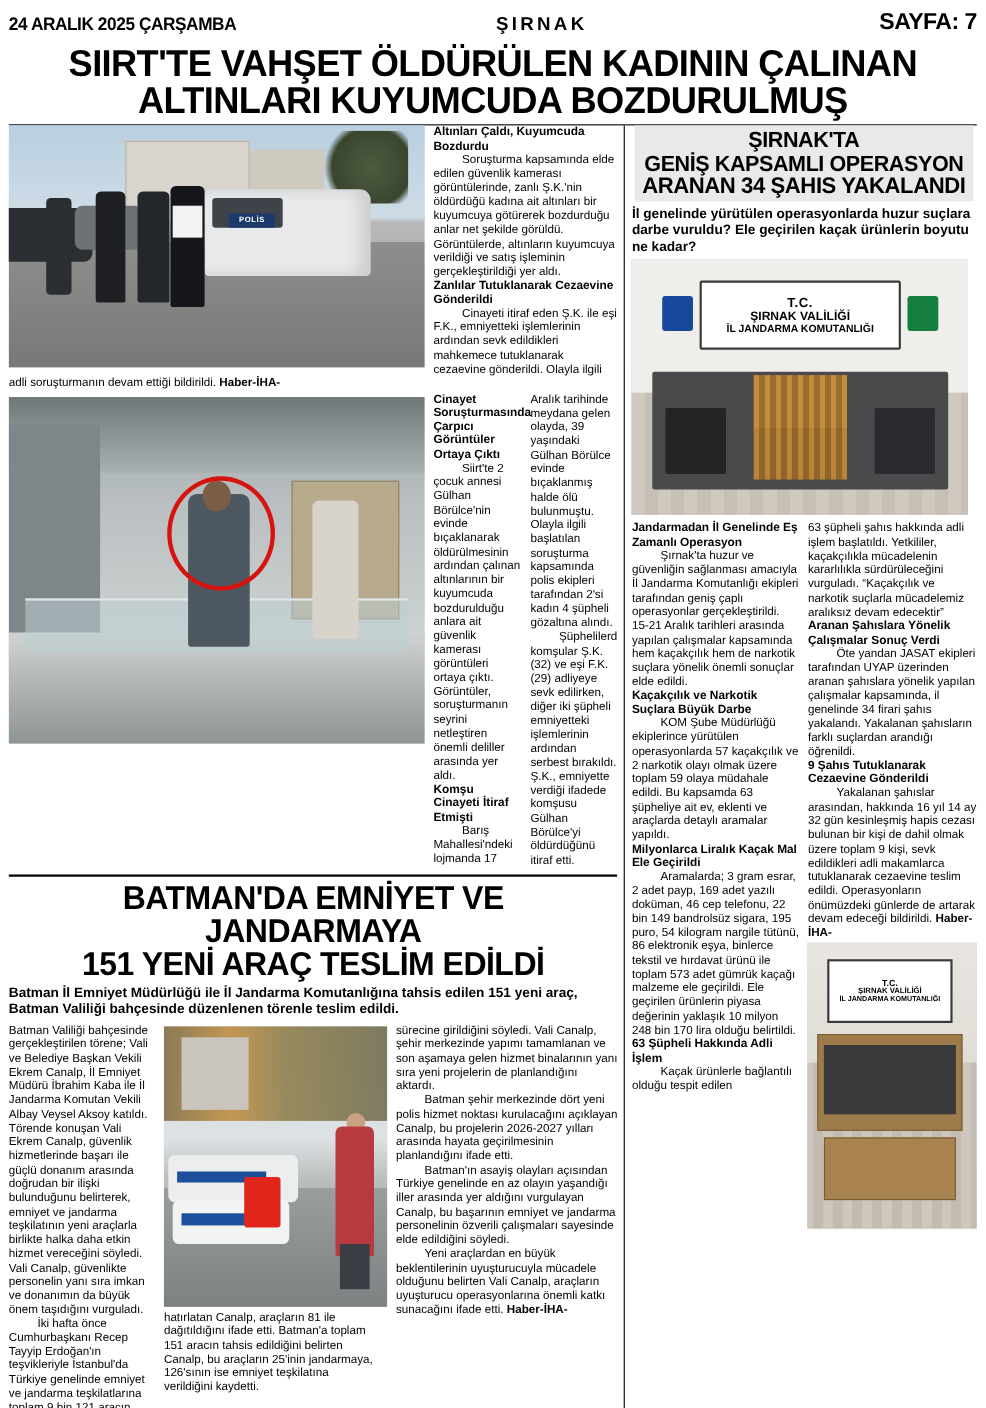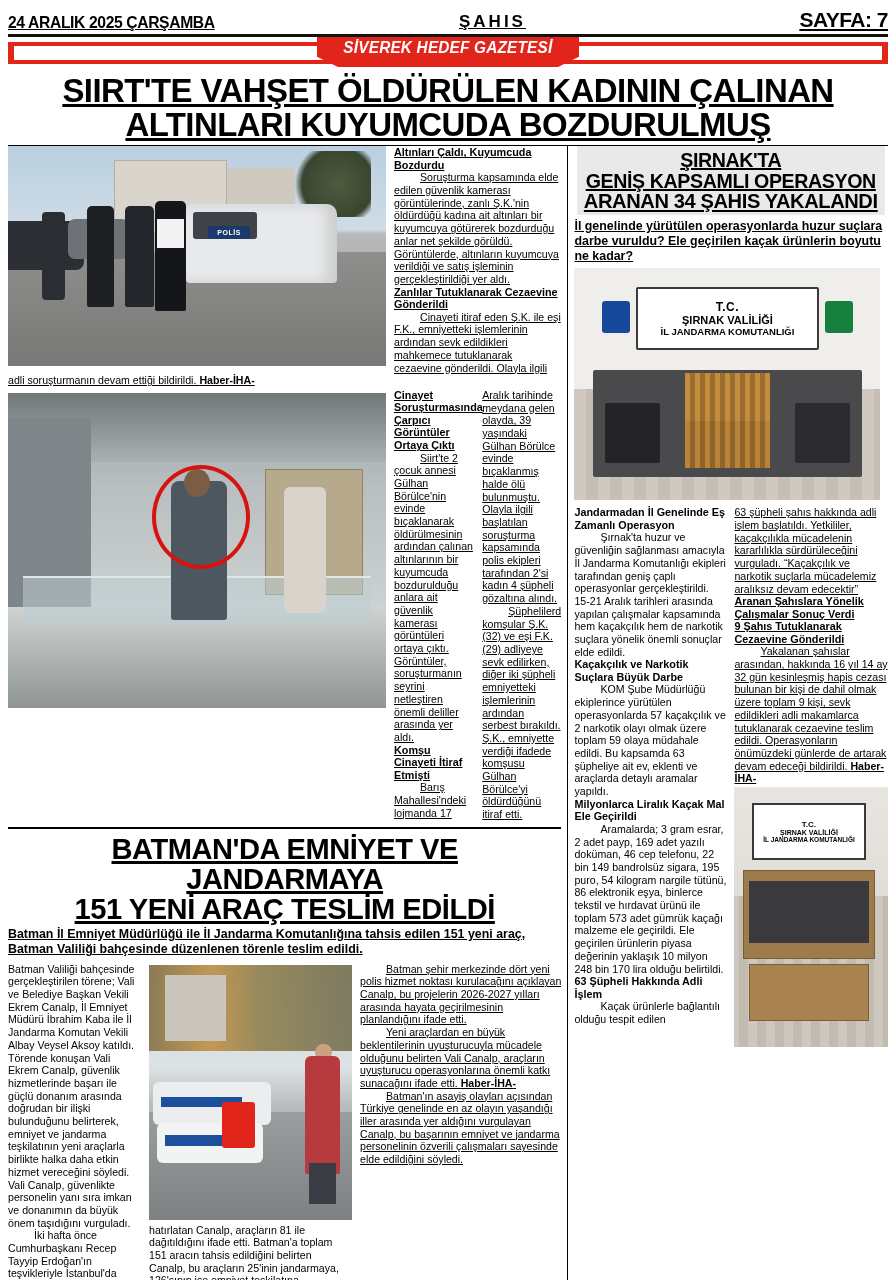--- a/index.html
+++ b/index.html
@@ -8,21 +8,20 @@
     background: #ffffff;
     font-family: "Liberation Sans", sans-serif;
     color: #000;
   }
   .page {
     position: relative;
     width: 896px;
     height: 1280px;
     background: #ffffff;
     overflow: hidden;
-    text-decoration: underline;
   }
 
   
   .masthead {
     display: flex;
     align-items: flex-end;
     justify-content: space-between;
     padding: 6px 8px 2px 8px;
     height: 34px;
   }
@@ -275,30 +274,24 @@
   }
   .clearfix::after { content:""; display:block; clear:both; }
 </style>
 </head>
 <body>
 
 <div class="page">
 
   <div class="masthead">
     <div class="mast-date">24 ARALIK 2025 ÇARŞAMBA</div>
-    <div class="mast-section">ŞAHIS</div>
+    <div class="mast-section">ŞIRNAK</div>
     <div class="mast-page">SAYFA: 7</div>
   </div>
 
-  <div class="banner-wrap">
-    <div class="banner-bar"></div>
-    <div class="banner-tab">
-      <span class="banner-title">SİVEREK HEDEF GAZETESİ</span>
-    </div>
-  </div>
 
   <div class="headline-main">
     <div>SIIRT'TE VAHŞET ÖLDÜRÜLEN KADININ ÇALINAN</div>
     <div>ALTINLARI KUYUMCUDA BOZDURULMUŞ</div>
   </div>
   <div class="hl-rule"></div>
 
   <div class="body-wrap">
 
     <div class="col-left">
@@ -384,23 +377,24 @@
           <div class="p3-manred"></div>
           <div class="p3-manleg"></div>
         </div>
 
         <div style="float:left;width:195px;margin-right:8px;">
           <p class="body">hatırlatan Canalp, araçların 81 ile dağıtıldığını ifade etti. Batman'a toplam 151 aracın tahsis edildiğini belirten Canalp, bu araçların 25'inin jandarmaya, 126'sının ise emniyet teşkilatına verildiğini kaydetti.</p>
 
         </div>
 
         <div style="overflow:hidden;">
+          <p class="body">sürecine girildiğini söyledi. Vali Canalp, şehir merkezinde yapımı tamamlanan ve son aşamaya gelen hizmet binalarının yanı sıra yeni projelerin de planlandığını aktardı.</p>
           <p class="body ind">Batman şehir merkezinde dört yeni polis hizmet noktası kurulacağını açıklayan Canalp, bu projelerin 2026-2027 yılları arasında hayata geçirilmesinin planlandığını ifade etti.</p>
+          <p class="body ind">Batman'ın asayiş olayları açısından Türkiye genelinde en az olayın yaşandığı iller arasında yer aldığını vurgulayan Canalp, bu başarının emniyet ve jandarma personelinin özverili çalışmaları sayesinde elde edildiğini söyledi.</p>
           <p class="body ind"><span>Yeni araçlardan en büyük beklentilerinin uyuşturucuyla mücadele olduğunu belirten Vali Canalp, araçların uyuşturucu operasyonlarına önemli katkı sunacağını ifade etti. </span><span class="tail">Haber-İHA-</span></p>
-          <p class="body ind">Batman'ın asayiş olayları açısından Türkiye genelinde en az olayın yaşandığı iller arasında yer aldığını vurgulayan Canalp, bu başarının emniyet ve jandarma personelinin özverili çalışmaları sayesinde elde edildiğini söyledi.</p>
         </div>
       </div>
     </div>
 
     <div class="col-right">
       <div class="kicker">
         <div>ŞIRNAK'TA</div>
         <div>GENİŞ KAPSAMLI OPERASYON</div>
         <div class="l3">ARANAN 34 ŞAHIS YAKALANDI</div>
       </div>
@@ -432,20 +426,21 @@
           <p class="body ind">KOM Şube Müdürlüğü ekiplerince yürütülen operasyonlarda 57 kaçakçılık ve 2 narkotik olayı olmak üzere toplam 59 olaya müdahale edildi. Bu kapsamda 63 şüpheliye ait ev, eklenti ve araçlarda detaylı aramalar yapıldı.</p>
           <h4 class="sub">Milyonlarca Liralık Kaçak Mal Ele Geçirildi</h4>
           <p class="body ind">Aramalarda; 3 gram esrar, 2 adet payp, 169 adet yazılı doküman, 46 cep telefonu, 22 bin 149 bandrolsüz sigara, 195 puro, 54 kilogram nargile tütünü, 86 elektronik eşya, binlerce tekstil ve hırdavat ürünü ile toplam 573 adet gümrük kaçağı malzeme ele geçirildi. Ele geçirilen ürünlerin piyasa değerinin yaklaşık 10 milyon 248 bin 170 lira olduğu belirtildi.</p>
           <h4 class="sub">63 Şüpheli Hakkında Adli İşlem</h4>
           <p class="body ind">Kaçak ürünlerle bağlantılı olduğu tespit edilen</p>
         </div>
 
         <div style="overflow:hidden;">
           <p class="body">63 şüpheli şahıs hakkında adli işlem başlatıldı. Yetkililer, kaçakçılıkla mücadelenin kararlılıkla sürdürüleceğini vurguladı. “Kaçakçılık ve narkotik suçlarla mücadelemiz aralıksız devam edecektir”</p>
           <h4 class="sub">Aranan Şahıslara Yönelik Çalışmalar Sonuç Verdi</h4>
+          <p class="body ind">Öte yandan JASAT ekipleri tarafından UYAP üzerinden aranan şahıslara yönelik yapılan çalışmalar kapsamında, il genelinde 34 firari şahıs yakalandı. Yakalanan şahısların farklı suçlardan arandığı öğrenildi.</p>
           <h4 class="sub">9 Şahıs Tutuklanarak Cezaevine Gönderildi</h4>
           <p class="body ind"><span>Yakalanan şahıslar arasından, hakkında 16 yıl 14 ay 32 gün kesinleşmiş hapis cezası bulunan bir kişi de dahil olmak üzere toplam 9 kişi, sevk edildikleri adli makamlarca tutuklanarak cezaevine teslim edildi. Operasyonların önümüzdeki günlerde de artarak devam edeceği bildirildi. </span><span class="tail">Haber-İHA-</span></p>
 
           <div class="photo photo5">
             <div class="p5-bg"></div>
             <div class="p5-floor"></div>
             <div class="p5-sign">
               <div class="l1">T.C.</div>
               <div class="l2">ŞIRNAK VALİLİĞİ</div>
               <div class="l3">İL JANDARMA KOMUTANLIĞI</div>

